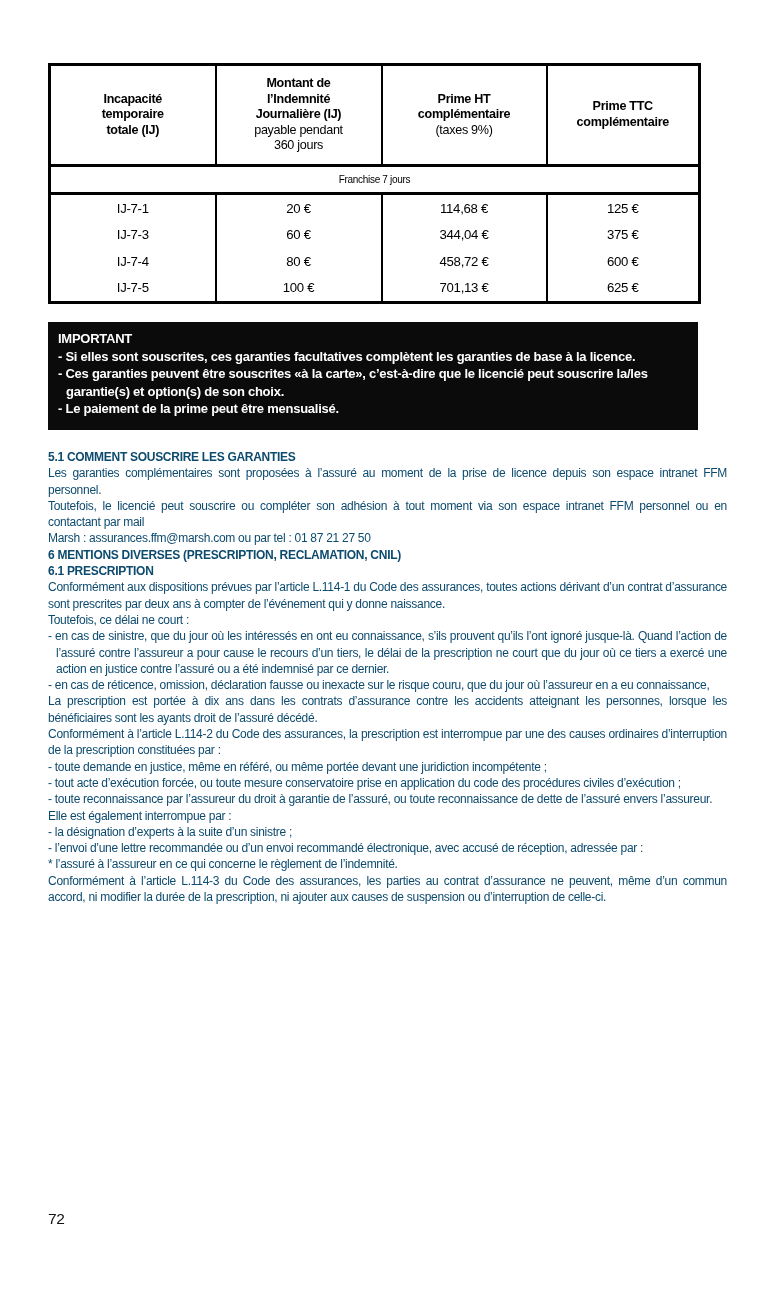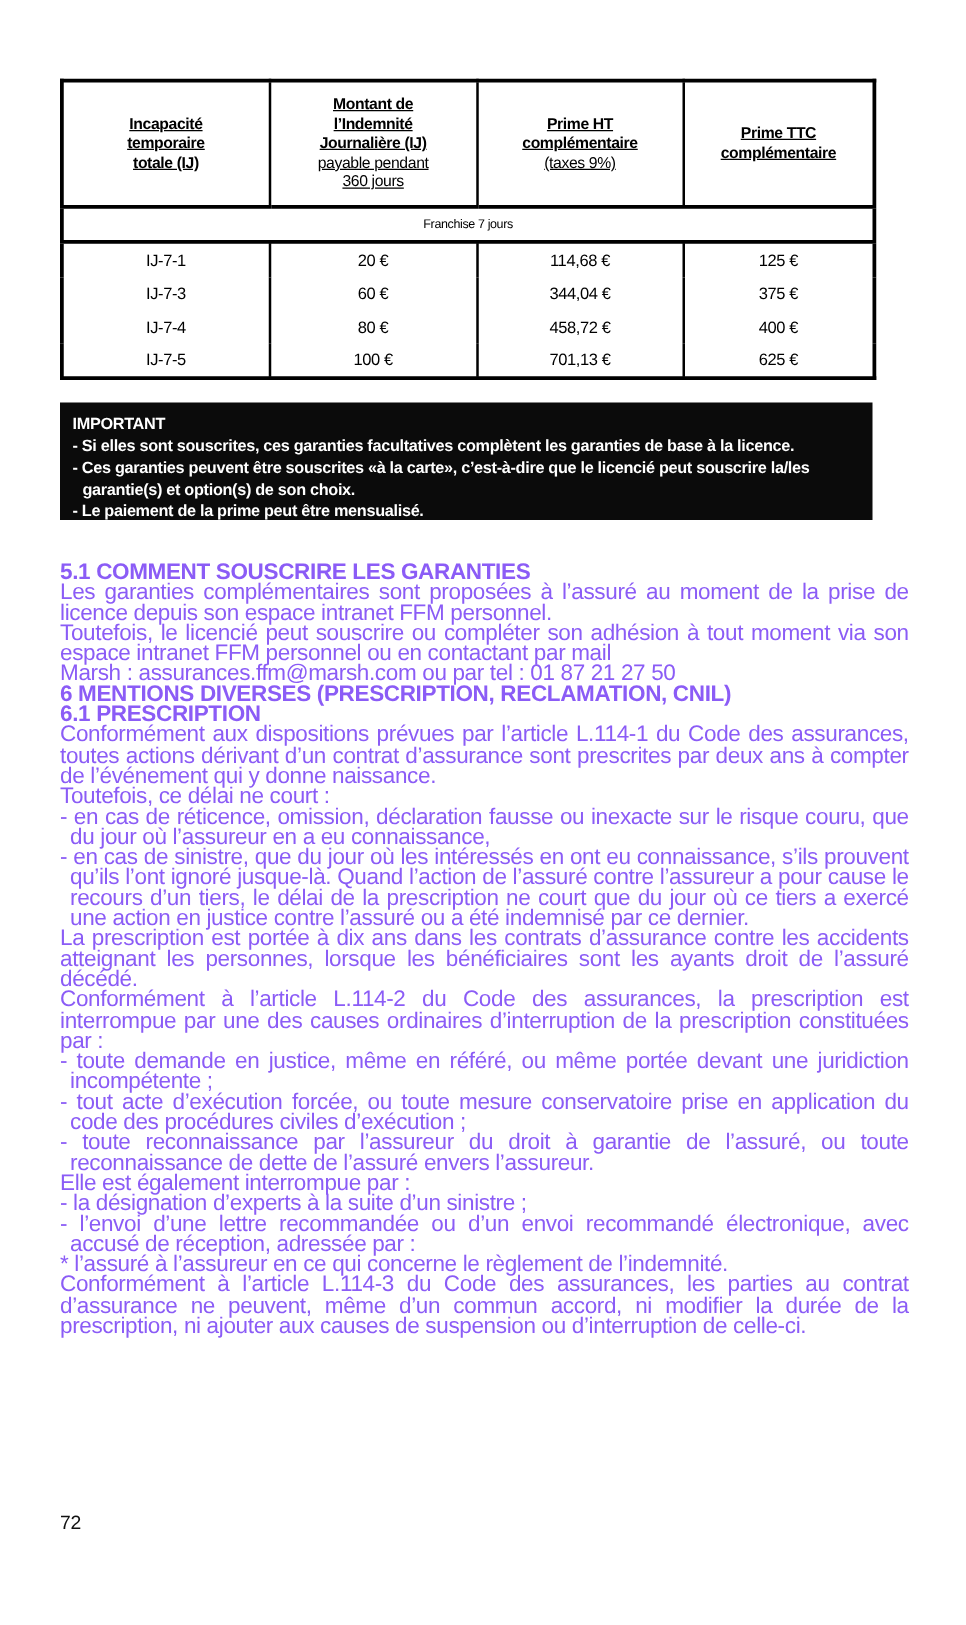--- a/index.html
+++ b/index.html
@@ -30,21 +30,20 @@
     vertical-align: middle;
     letter-spacing: -0.3px;
   }
   .ij-table thead th {
     border: 2px solid #000;
     border-bottom: 3px solid #000;
     height: 92px;
     padding: 3px 20px;
     font-size: 12.6px;
     line-height: 15.6px;
-    text-decoration: underline;
   }
   .h-title { font-weight: bold; white-space: pre-line; }
   .h-sub   { font-weight: normal; white-space: pre-line; }
   .franchise-row td {
     border: 2px solid #000;
     border-top: 3px solid #000;
     border-bottom: 3px solid #000;
     height: 23px;
     font-weight: normal;
     font-size: 10px;
@@ -59,42 +58,42 @@
     font-size: 13.2px;
     font-weight: normal;
   }
 
   
   .important {
     position: absolute;
     left: 48px;
     top: 322px;
     width: 650px;
-    height: 94px;
+    height: 108px;
     box-sizing: border-box;
     background: #0b0b0b;
     color: #ffffff;
     font-weight: bold;
     font-size: 13px;
     line-height: 17.6px;
     letter-spacing: -0.25px;
     padding: 8px 14px 0 10px;
   }
   .imp-line { padding-left: 8px; text-indent: -8px; }
 
   
   .doc-text {
     position: absolute;
     left: 48px;
     top: 449px;
     width: 679px;
-    font-size: 18px;
+    font-size: 12px;
     line-height: 16.3px;
     letter-spacing: -0.28px;
-    color: #8b5cf6;
+    color: #0c4a6e;
   }
   .doc-text p, .doc-text h2, .doc-text h3 {
     margin: 0;
     font-size: inherit;
     line-height: inherit;
   }
   .h-bold { font-weight: bold; }
   .just   { text-align: justify; }
   .b-dash { padding-left: 8px; text-indent: -8px; text-align: justify; }
   .b-star { padding-left: 9px; text-indent: -9px; text-align: justify; }
@@ -161,21 +160,21 @@
       <tr class="data-row">
         <td>IJ-7-3</td>
         <td>60 €</td>
         <td>344,04 €</td>
         <td>375 €</td>
       </tr>
       <tr class="data-row">
         <td>IJ-7-4</td>
         <td>80 €</td>
         <td>458,72 €</td>
-        <td>400 €</td>
+        <td>600 €</td>
       </tr>
       <tr class="data-row">
         <td>IJ-7-5</td>
         <td>100 €</td>
         <td>701,13 €</td>
         <td>625 €</td>
       </tr>
     </tbody>
   </table>
 
@@ -190,22 +189,22 @@
     <h2 class="h-bold">5.1 COMMENT SOUSCRIRE LES GARANTIES</h2>
     <p class="just">Les garanties complémentaires sont proposées à l’assuré au moment de la prise de licence depuis son espace intranet FFM personnel.</p>
     <p class="just">Toutefois, le licencié peut souscrire ou compléter son adhésion à tout moment via son espace intranet FFM personnel ou en contactant par mail</p>
     <p>Marsh : assurances.ffm@marsh.com ou par tel : 01 87 21 27 50</p>
 
     <h2 class="h-bold gap-36">6 MENTIONS DIVERSES (PRESCRIPTION, RECLAMATION, CNIL)</h2>
 
     <h3 class="h-bold gap-24">6.1 PRESCRIPTION</h3>
     <p class="just">Conformément aux dispositions prévues par l’article L.114-1 du Code des assurances, toutes actions dérivant d’un contrat d’assurance sont prescrites par deux ans à compter de l’événement qui y donne naissance.</p>
     <p>Toutefois, ce délai ne court :</p>
+    <p class="b-dash">- en cas de sinistre, que du jour où les intéressés en ont eu connaissance, s’ils prouvent qu’ils l’ont ignoré jusque-là. Quand l’action de l’assuré contre l’assureur a pour cause le recours d’un tiers, le délai de la prescription ne court que du jour où ce tiers a exercé une action en justice contre l’assuré ou a été indemnisé par ce dernier.</p>
     <p class="b-dash">- en cas de réticence, omission, déclaration fausse ou inexacte sur le risque couru, que du jour où l’assureur en a eu connaissance,</p>
-    <p class="b-dash">- en cas de sinistre, que du jour où les intéressés en ont eu connaissance, s’ils prouvent qu’ils l’ont ignoré jusque-là. Quand l’action de l’assuré contre l’assureur a pour cause le recours d’un tiers, le délai de la prescription ne court que du jour où ce tiers a exercé une action en justice contre l’assuré ou a été indemnisé par ce dernier.</p>
     <p class="just">La prescription est portée à dix ans dans les contrats d’assurance contre les accidents atteignant les personnes, lorsque les bénéficiaires sont les ayants droit de l’assuré décédé.</p>
     <p class="just">Conformément à l’article L.114-2 du Code des assurances, la prescription est interrompue par une des causes ordinaires d’interruption de la prescription constituées par :</p>
     <p class="b-dash">- toute demande en justice, même en référé, ou même portée devant une juridiction incompétente ;</p>
     <p class="b-dash">- tout acte d’exécution forcée, ou toute mesure conservatoire prise en application du code des procédures civiles d’exécution ;</p>
     <p class="b-dash">- toute reconnaissance par l’assureur du droit à garantie de l’assuré, ou toute reconnaissance de dette de l’assuré envers l’assureur.</p>
     <p>Elle est également interrompue par :</p>
     <p class="b-dash">- la désignation d’experts à la suite d’un sinistre ;</p>
     <p class="b-dash">- l’envoi d’une lettre recommandée ou d’un envoi recommandé électronique, avec accusé de réception, adressée par :</p>
     <p class="b-star">* l’assuré à l’assureur en ce qui concerne le règlement de l’indemnité.</p>
     <p class="just">Conformément à l’article L.114-3 du Code des assurances, les parties au contrat d’assurance ne peuvent, même d’un commun accord, ni modifier la durée de la prescription, ni ajouter aux causes de suspension ou d’interruption de celle-ci.</p>

